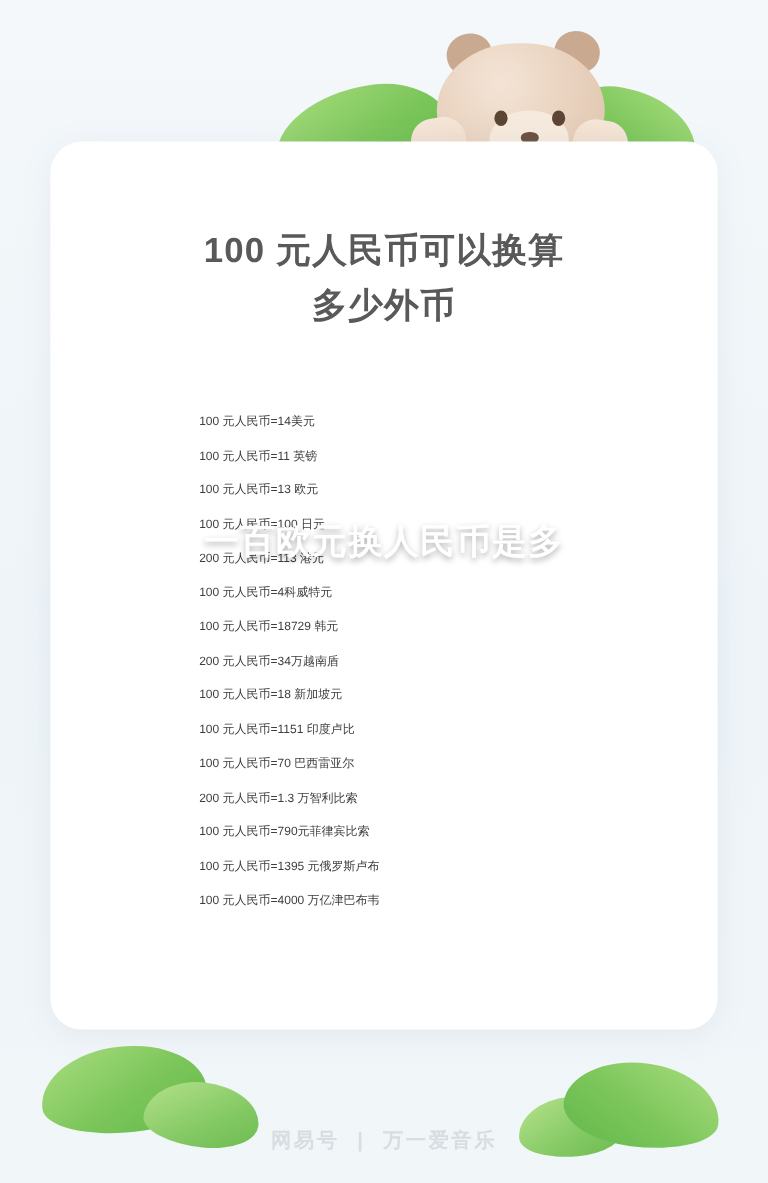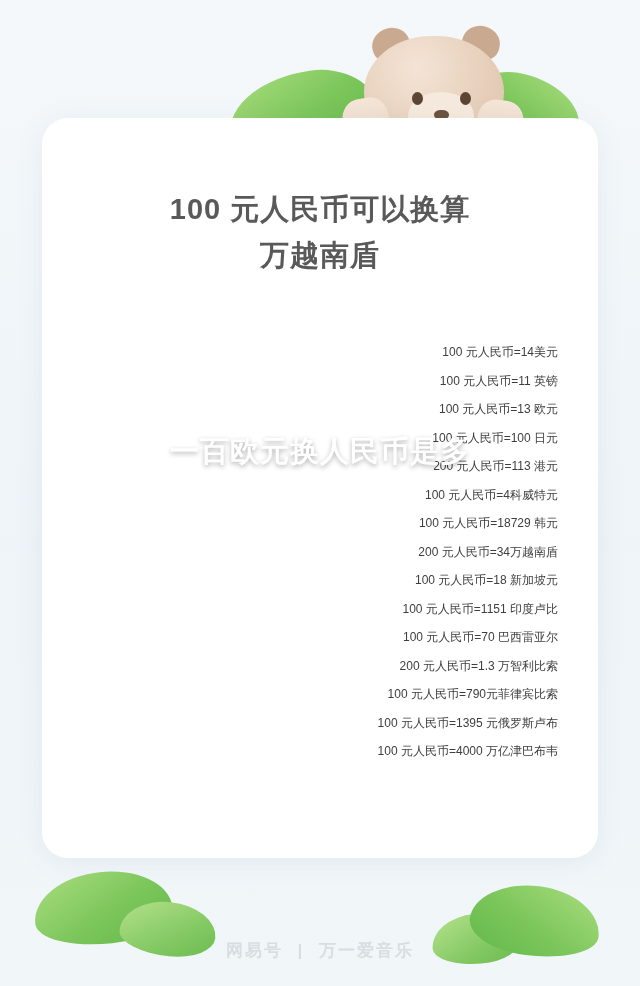--- a/index.html
+++ b/index.html
@@ -149,24 +149,23 @@
   }
 
   .rate-list {
     position: absolute;
     top: 220px;
     left: 124px;
     right: 40px;
   }
   .rate-item {
     color: #3e3e40;
-    font-size: 12px;
+    font-size: 10px;
     line-height: 28.5px;
     white-space: nowrap;
-    text-align: right;
   }
 
   
   .overlay-title {
     position: absolute;
     left: 0;
     right: 0;
     top: 432px;
     text-align: center;
     font-size: 29px;
@@ -212,21 +211,21 @@
       <div class="nose"></div>
       <div class="mouth"></div>
     </div>
     <div class="paw left"></div>
     <div class="paw right"></div>
   </div>
 
   <div class="card">
     <div class="headline">
       <div>100 元人民币可以换算</div>
-      <div>万越南盾</div>
+      <div>多少外币</div>
     </div>
 
     <div class="rate-list">
       <div class="rate-item">100 元人民币=14美元</div>
       <div class="rate-item">100 元人民币=11 英镑</div>
       <div class="rate-item">100 元人民币=13 欧元</div>
       <div class="rate-item">100 元人民币=100 日元</div>
       <div class="rate-item">200 元人民币=113 港元</div>
       <div class="rate-item">100 元人民币=4科威特元</div>
       <div class="rate-item">100 元人民币=18729 韩元</div>

